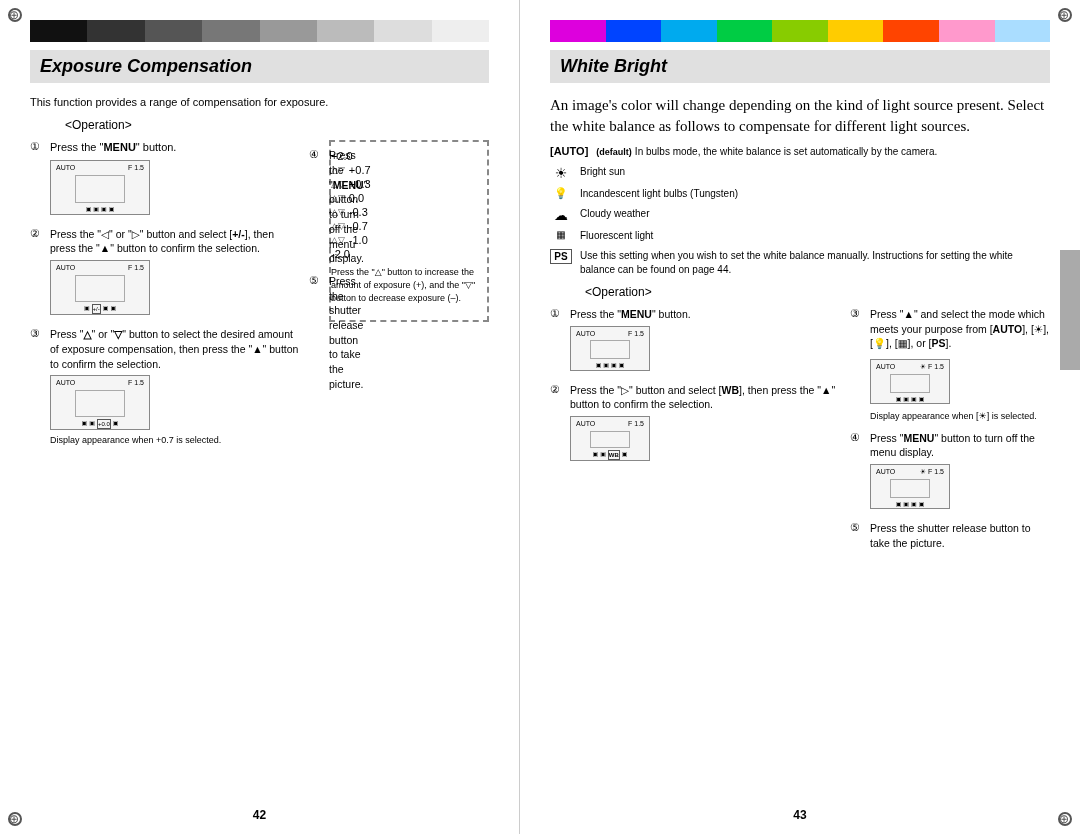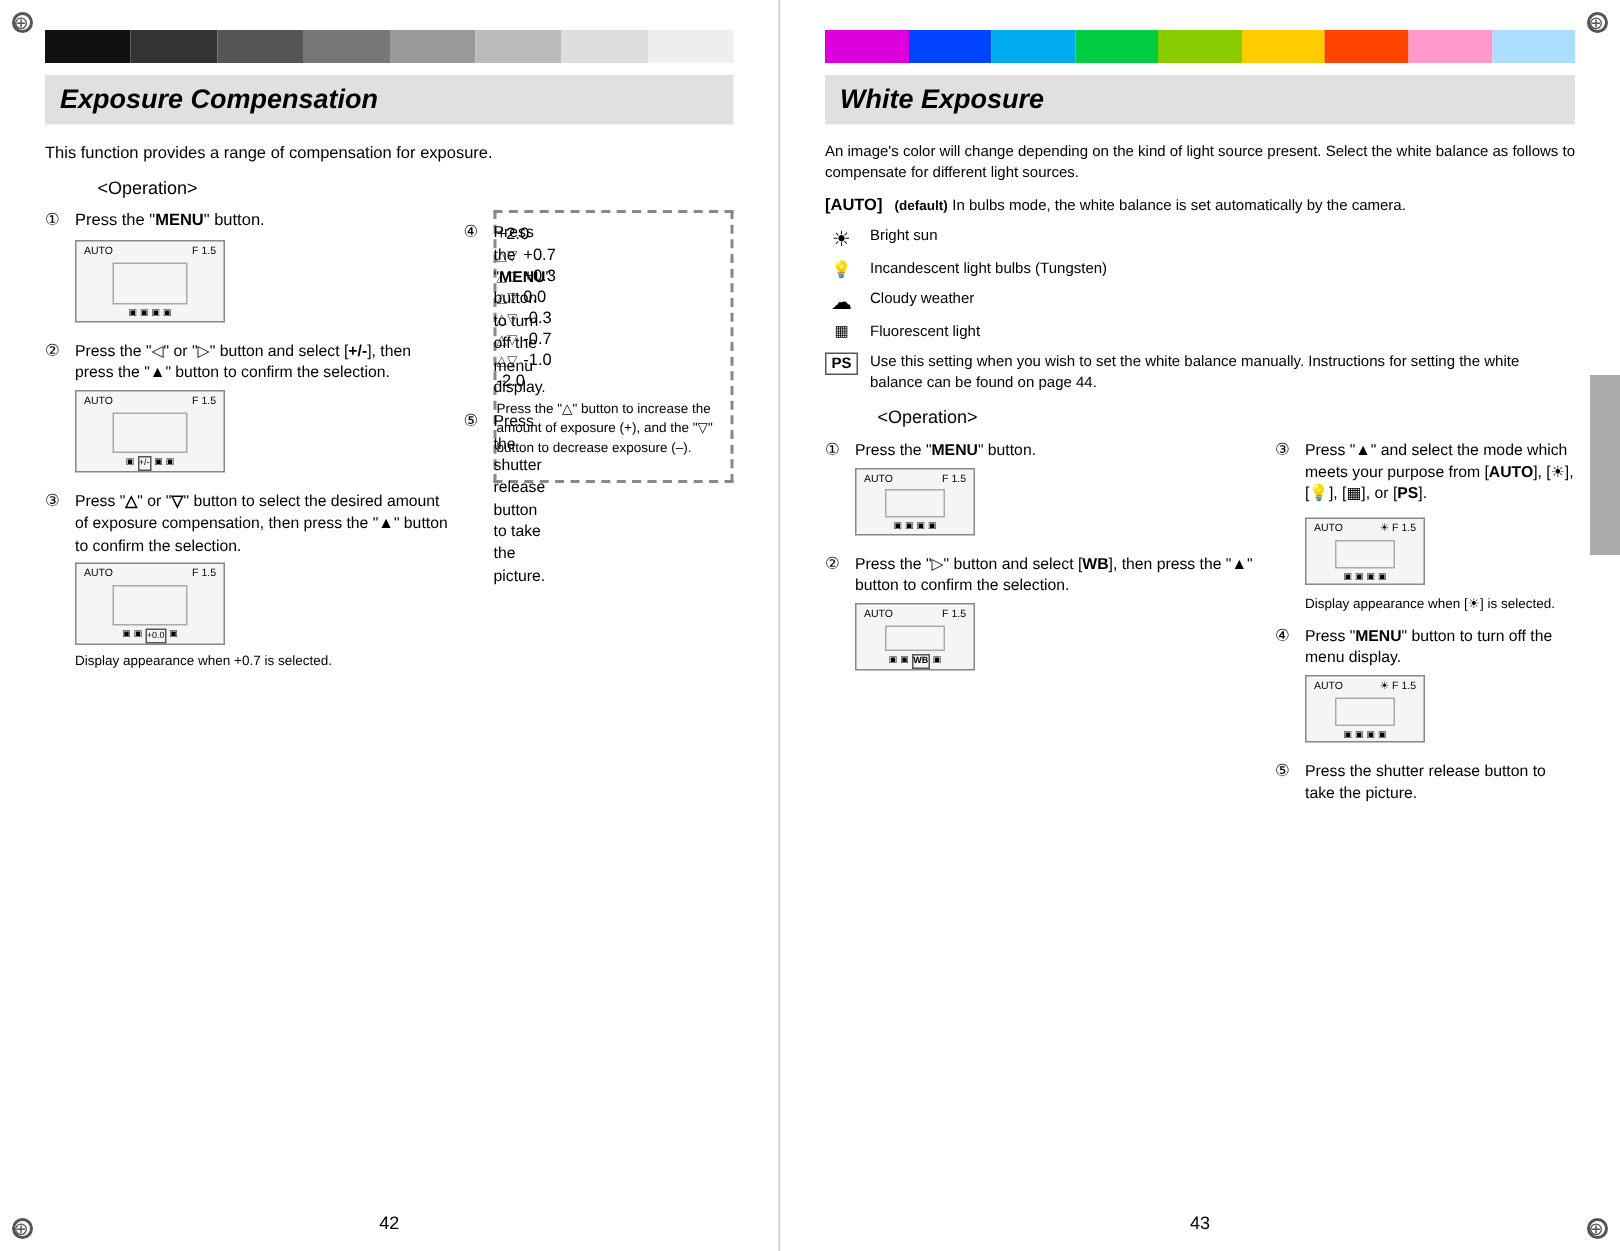--- a/index.html
+++ b/index.html
@@ -75,21 +75,21 @@
       position: absolute;
       top: -2px;
       left: -1px;
       color: #555;
     }
 
     .page-number {
       position: absolute;
       bottom: 12px;
       font-size: 12px;
-      font-weight: normal;
+      font-weight: bold;
       margin-top: 31px;
     }
     .page-num-left { left: 50%; transform: translateX(-50%); }
     .page-num-right { left: 50%; transform: translateX(-50%); }
 
     p { margin-bottom: 8px; line-height: 1.4; }
 
     .operation-header {
       font-size: 12px;
       font-weight: normal;
@@ -388,23 +388,23 @@
       <div class="color-block" style="background:#0044ff;"></div>
       <div class="color-block" style="background:#00aaee;"></div>
       <div class="color-block" style="background:#00cc44;"></div>
       <div class="color-block" style="background:#88cc00;"></div>
       <div class="color-block" style="background:#ffcc00;"></div>
       <div class="color-block" style="background:#ff4400;"></div>
       <div class="color-block" style="background:#ff99cc;"></div>
       <div class="color-block" style="background:#aaddff;"></div>
     </div>
 
-    <div class="section-title">White Exposure</div>
-
-    <p style="font-size:10px;">An image's color will change depending on the kind of light source present. Select the white balance as follows to compensate for different light sources.</p>
+    <div class="section-title">White Bright</div>
+
+    <p style="font-size:15px;font-family:Liberation Serif, serif;">An image's color will change depending on the kind of light source present. Select the white balance as follows to compensate for different light sources.</p>
 
     <div style="margin: 8px 0;">
 
       <div class="wb-item">
         <span class="wb-icon" style="font-weight:bold; font-size:11px;">[AUTO]</span>
         <div>
           <span style="font-size:9px; font-weight:bold;">(default)</span>
           <span class="wb-desc"> In bulbs mode, the white balance is set automatically by the camera.</span>
         </div>
       </div>

